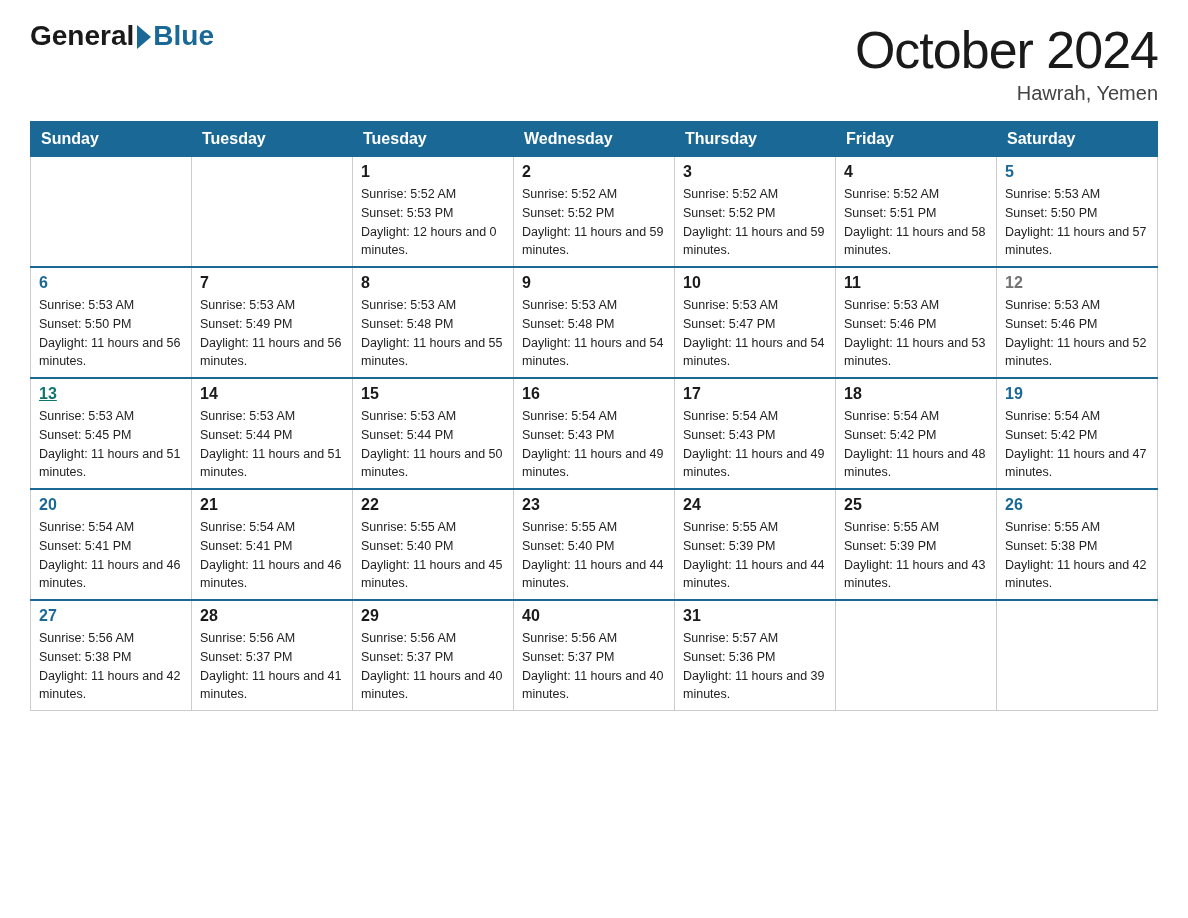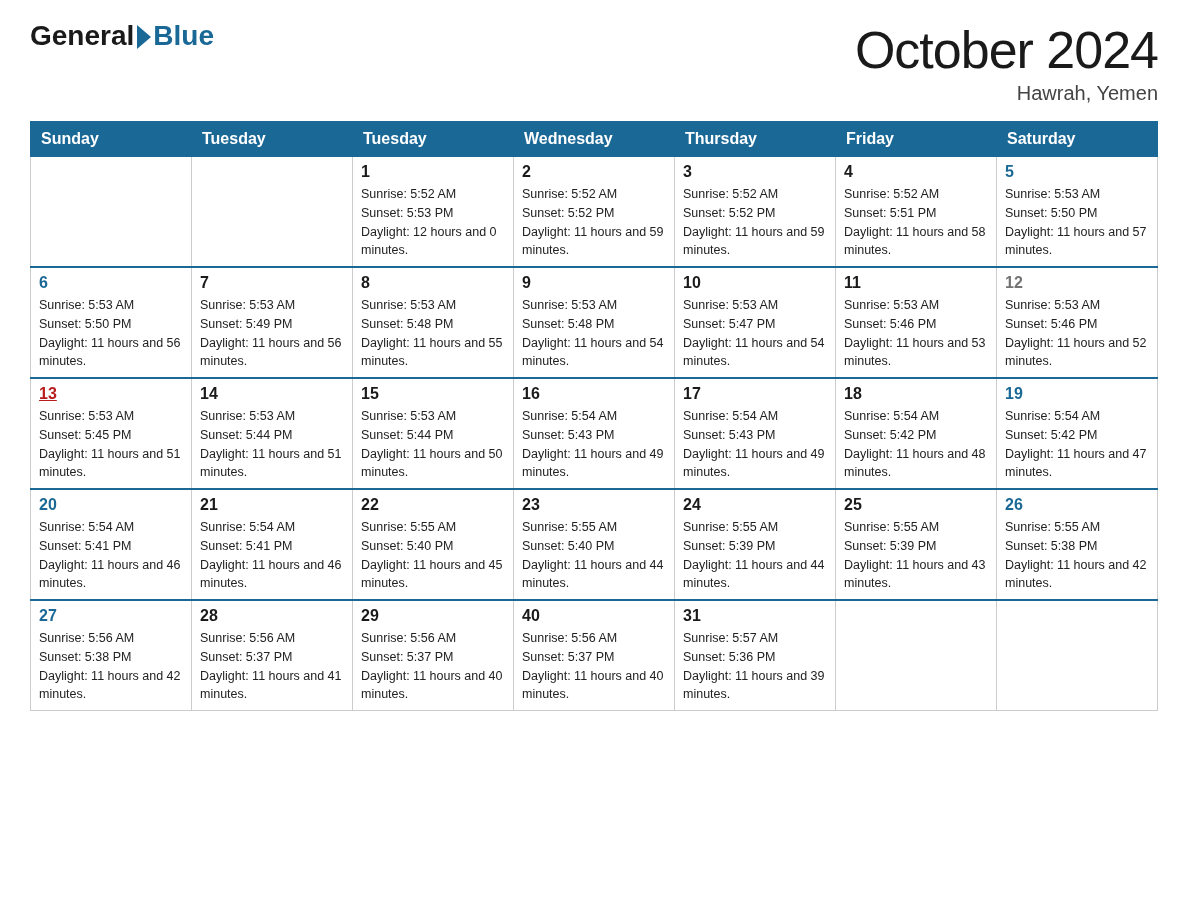--- a/index.html
+++ b/index.html
@@ -183,21 +183,21 @@
           <div class="day-number">11</div>
           <div class="day-info">Sunrise: 5:53 AM<br>Sunset: 5:46 PM<br>Daylight: 11 hours and 53 minutes.</div>
         </td>
         <td>
           <div class="day-number" style="color: #737373;">12</div>
           <div class="day-info">Sunrise: 5:53 AM<br>Sunset: 5:46 PM<br>Daylight: 11 hours and 52 minutes.</div>
         </td>
       </tr>
       <tr>
         <td>
-          <div class="day-number" style="color: #b91c1c; text-decoration: underline;">13</div>
+          <div class="day-number" style="color: #0f766e; text-decoration: underline;">13</div>
           <div class="day-info">Sunrise: 5:53 AM<br>Sunset: 5:45 PM<br>Daylight: 11 hours and 51 minutes.</div>
         </td>
         <td>
           <div class="day-number">14</div>
           <div class="day-info">Sunrise: 5:53 AM<br>Sunset: 5:44 PM<br>Daylight: 11 hours and 51 minutes.</div>
         </td>
         <td>
           <div class="day-number">15</div>
           <div class="day-info">Sunrise: 5:53 AM<br>Sunset: 5:44 PM<br>Daylight: 11 hours and 50 minutes.</div>
         </td>

